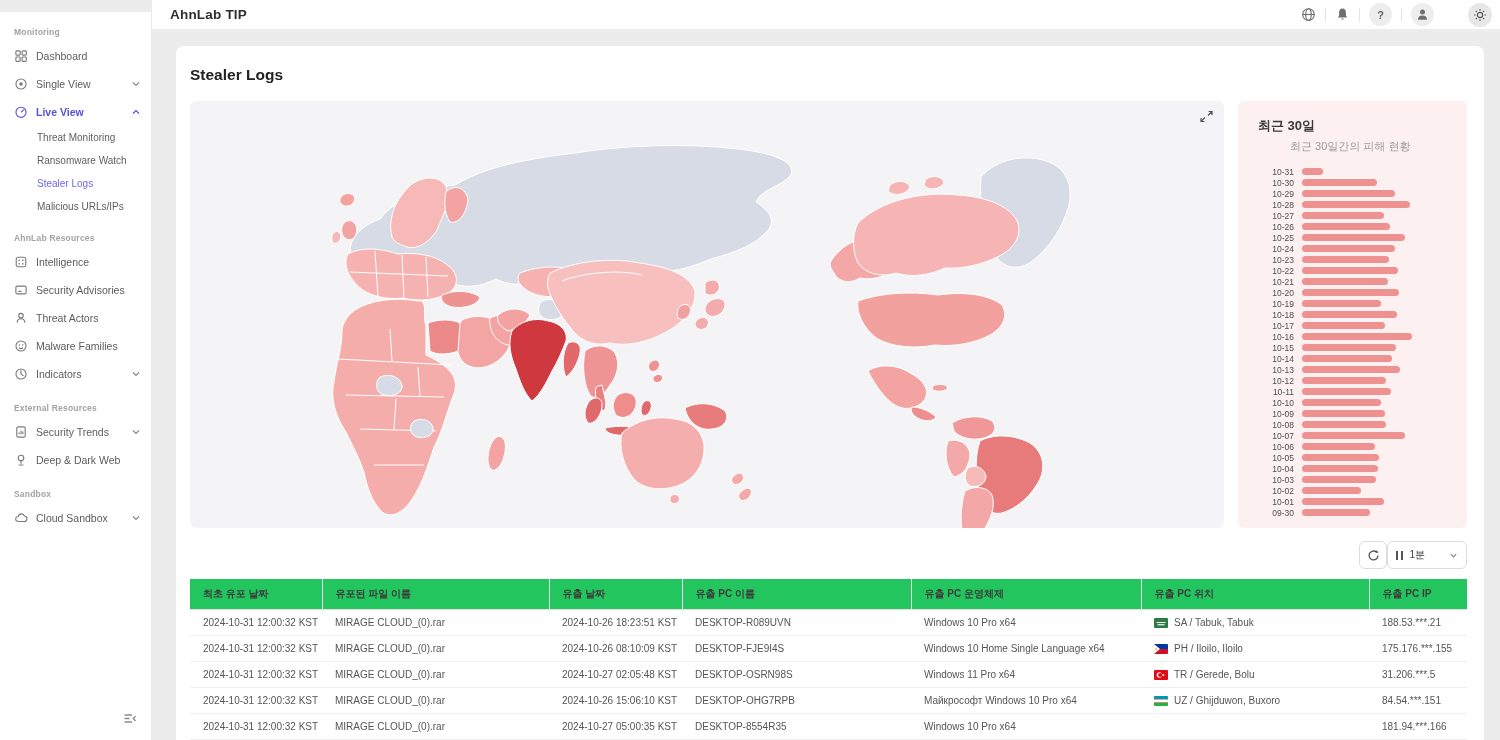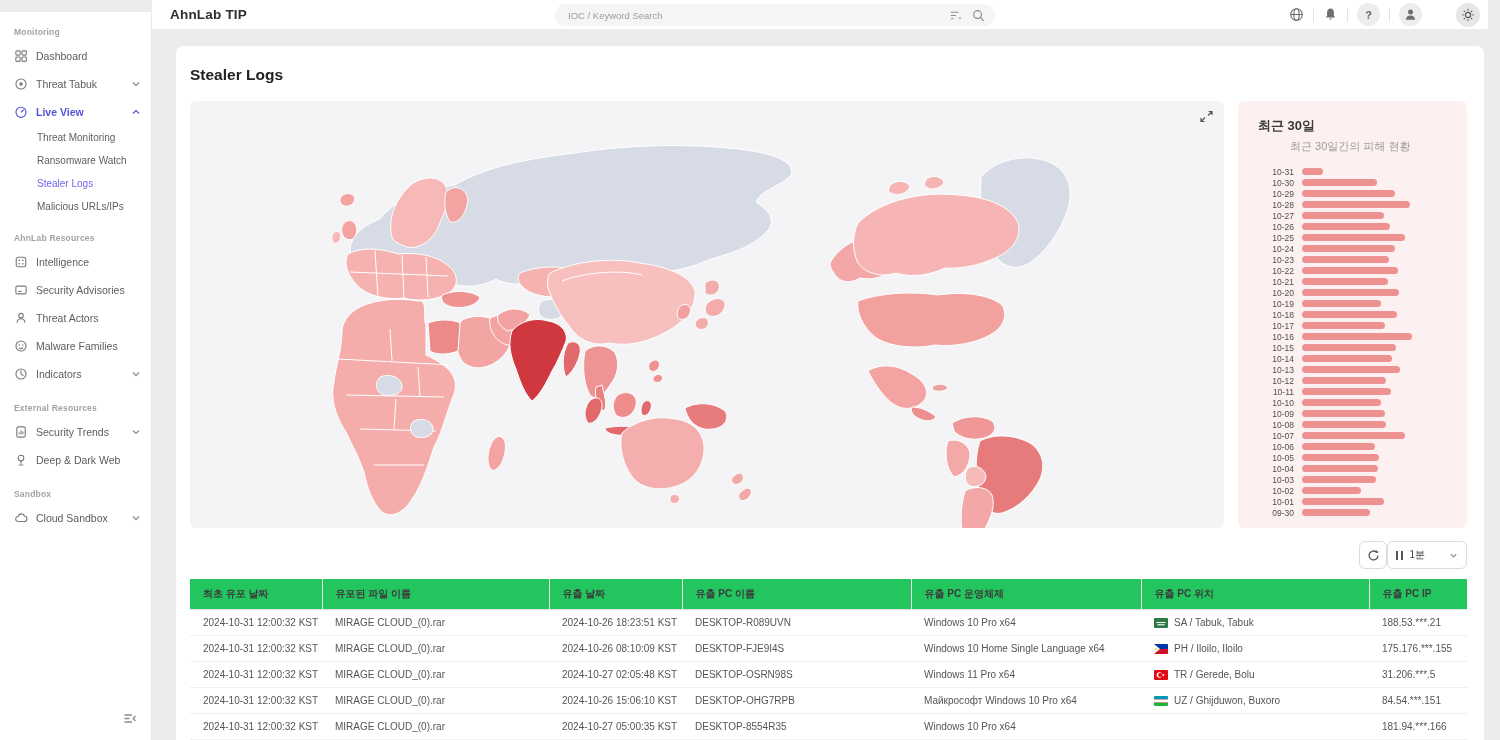--- a/index.html
+++ b/index.html
@@ -17,21 +17,21 @@
   .side-item .s-chev { margin-left:auto; color:#8a8a8a; display:inline-flex; }
   .side-item .s-chev svg { width:10px; height:10px; }
   .side-item.active { color:#5551d8; font-weight:bold; }
   .side-item.active .s-ic, .side-item.active .s-chev { color:#5551d8; }
   .side-sub { padding:6px 10px 6px 37px; font-size:10px; color:#5f5f5f; cursor:pointer; }
   .side-sub.active { color:#6f66ea; }
   .side-foot { position:absolute; bottom:10px; right:14px; color:#8b8b8b; cursor:pointer; }
   .side-foot svg { width:15px; height:15px; }
 
   
-  .topbar { position:fixed; left:152px; right:12px; top:0; height:29px; background:#fff; z-index:4; }
+  .topbar { position:fixed; left:152px; right:0; top:0; height:29px; background:#fff; z-index:4; }
   .logo { position:absolute; left:18px; top:7px; font-size:13.5px; font-weight:bold; color:#2e2e2e; letter-spacing:.2px; cursor:pointer; }
   .search-pill { position:absolute; left:403px; top:4px; width:440px; height:22px; background:#f5f5f6;
     border-radius:12px; display:flex; align-items:center; padding:0 10px 0 13px; }
   .search-pill input { flex:1; border:none; outline:none; background:transparent; font-size:9.5px; color:#444;
     font-family:"Liberation Sans", sans-serif; }
   .search-pill input::placeholder { color:#9c9c9c; }
   .pill-ic { display:inline-flex; color:#8f8f8f; cursor:pointer; margin-left:10px; }
   .pill-ic svg { width:13px; height:13px; }
   .top-icons { position:absolute; right:8px; top:0; height:29px; display:flex; align-items:center; }
   .t-ic { display:inline-flex; align-items:center; justify-content:center; color:#6e6e6e; cursor:pointer; }
@@ -107,21 +107,21 @@
         </span>
         <span class="s-lbl">Dashboard</span>
       </div>
       <div class="side-item">
         <span class="s-ic">
           <svg viewBox="0 0 15 15" fill="none" stroke="currentColor" stroke-width="1.2">
             <circle cx="7.5" cy="7.5" r="5.4"></circle>
             <circle cx="7.5" cy="7.5" r="1.9" fill="currentColor" stroke="none"></circle>
           </svg>
         </span>
-        <span class="s-lbl">Threat Tabuk</span>
+        <span class="s-lbl">Single View</span>
         <span class="s-chev">
           <svg viewBox="0 0 10 10" fill="none" stroke="currentColor" stroke-width="1.2">
             <polyline points="2,3.5 5,6.5 8,3.5"></polyline>
           </svg>
         </span>
       </div>
       <div class="side-item active">
         <span class="s-ic">
           <svg viewBox="0 0 15 15" fill="none" stroke="currentColor" stroke-width="1.2">
             <circle cx="7.5" cy="7.8" r="5.4"></circle>
@@ -238,35 +238,20 @@
     <svg viewBox="0 0 15 15" fill="none" stroke="currentColor" stroke-width="1.3">
       <path d="M2.5 4h7.5 M2.5 7.5h5 M2.5 11h7.5"></path>
         <path d="M13.5 5l-2.3 2.5 2.3 2.5"></path>
     </svg>
   </div>
 </aside>
 
 <header class="topbar">
   <div class="logo">AhnLab TIP</div>
 
-  <div class="search-pill">
-    <input type="text" placeholder="IOC / Keyword Search" style="">
-    <span class="pill-ic">
-      <svg viewBox="0 0 14 14" fill="none" stroke="currentColor" stroke-width="1.2">
-        <path d="M2 3.5h8 M2 7h5.5 M2 10.5h3"></path>
-          <path d="M10.2 9.2l1.6 1.8 1.6-1.8" fill="currentColor" stroke="none"></path>
-      </svg>
-    </span>
-    <span class="pill-ic">
-      <svg viewBox="0 0 14 14" fill="none" stroke="currentColor" stroke-width="1.3">
-        <circle cx="6" cy="6" r="4.2"></circle>
-          <line x1="9.2" y1="9.2" x2="12.8" y2="12.8"></line>
-      </svg>
-    </span>
-  </div>
 
   <div class="top-icons">
     <span class="t-ic">
       <svg viewBox="0 0 15 15" fill="none" stroke="currentColor" stroke-width="1.1">
         <circle cx="7.5" cy="7.5" r="5.8"></circle>
           <ellipse cx="7.5" cy="7.5" rx="2.7" ry="5.8"></ellipse>
           <line x1="1.7" y1="7.5" x2="13.3" y2="7.5"></line>
       </svg>
     </span>
     <span class="vsep"></span>

